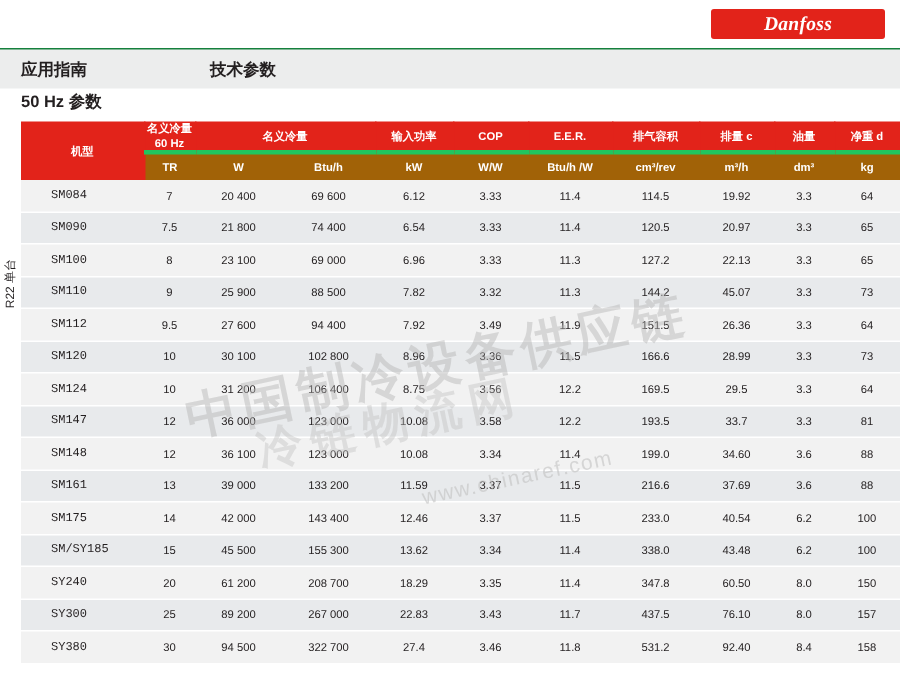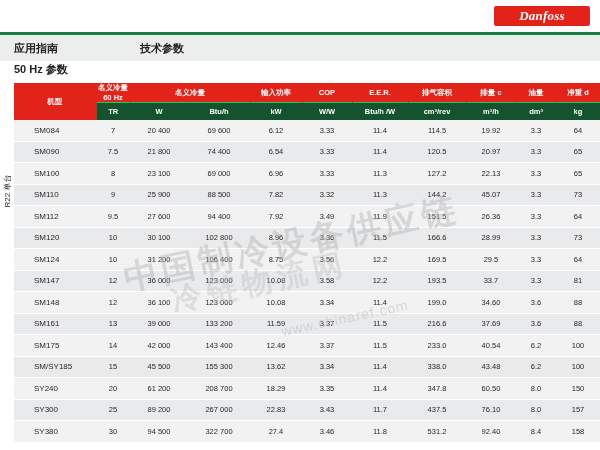--- a/index.html
+++ b/index.html
@@ -18,41 +18,41 @@
 
   
   .top-logo-area {
     height: 32px;
     position: relative;
   }
   .logo {
     position: absolute;
     right: 10px;
     top: 6px;
-    width: 96px;
+    width: 116px;
     height: 20px;
     background: #e2231a;
     border-radius: 2px;
     color: #ffffff;
     font-family: "Liberation Serif", serif;
     font-style: italic;
     font-weight: bold;
     font-size: 13px;
     line-height: 20px;
     text-align: center;
     letter-spacing: 0.2px;
   }
 
   
   .header-band {
     height: 26px;
     background: #eceded;
     display: flex;
     align-items: center;
-    border-top: 3px solid #15803d;
+    border-top: 1px solid #15803d;
   }
   .header-band .h-left {
     width: 140px;
     padding-left: 14px;
     font-size: 11px;
     font-weight: bold;
     color: #231f20;
     box-sizing: border-box;
   }
   .header-band .h-right {
@@ -90,43 +90,44 @@
   
   thead tr.hdr1 th {
     background: #e2231a;
     color: #ffffff;
     font-weight: bold;
     height: 19px;
     font-size: 7.5px;
     border-right: 1px solid #e2231a;
   }
   thead tr.hdr2 th {
-    background: #14532d;
+    background: #a16207;
     color: #ffffff;
     font-weight: bold;
     height: 17px;
     font-size: 7.5px;
-    border-top: 1px solid #22c55e;
+    border-top: 3px solid #22c55e;
   }
   th.model-cell {
     text-align: left;
     padding-left: 20px;
   }
   tbody td {
     height: 20.5px;
     border-bottom: 1px solid #ffffff;
     background: #f2f2f2;
   }
   tbody tr.alt td {
     background: #e8eaec;
   }
   tbody td.model {
     text-align: left;
     padding-left: 20px;
     font-size: 8px;
+    font-family: Liberation Mono, monospace;
   }
   tbody td.tr-col {
     text-align: center;
   }
 
   
   col.c-model { width: 82px; }
   col.c-tr    { width: 34px; }
   col.c-w     { width: 58px; }
   col.c-btu   { width: 62px; }

